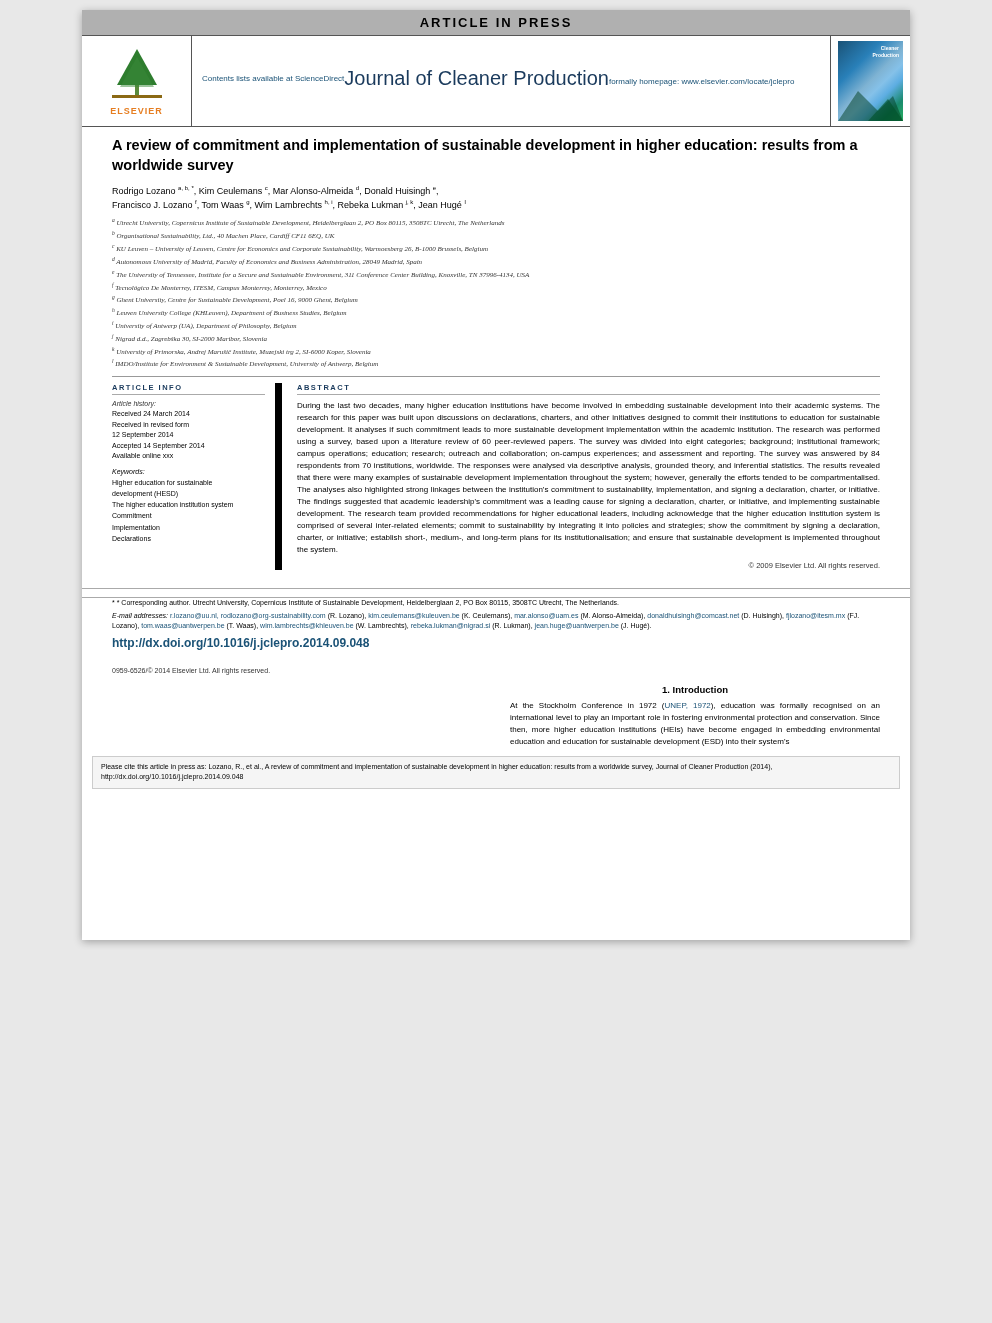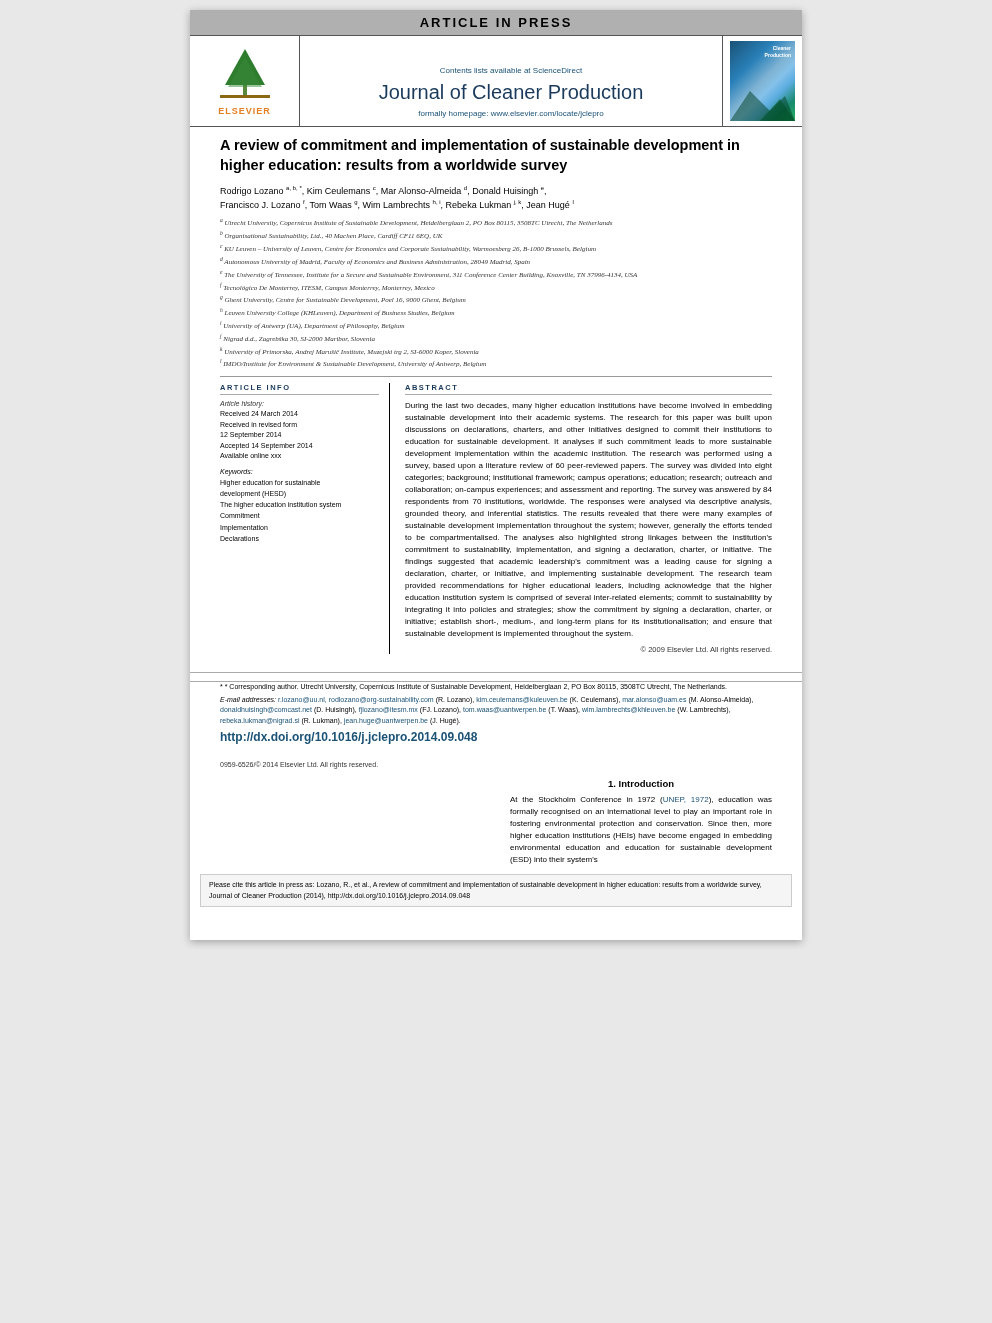--- a/index.html
+++ b/index.html
@@ -7,21 +7,21 @@
       background: #e8e8e8;
       font-family: "Times New Roman", Times, serif;
       font-size: 10px;
       color: #000;
       display: flex;
       justify-content: center;
       padding: 10px 0;
     }
     .page {
       background: #fff;
-      width: 612px;
+      width: 828px;
       min-height: 930px;
       padding: 0;
       box-shadow: 0 2px 8px rgba(0,0,0,0.3);
       position: relative;
     }
     
     .article-in-press-bar {
       background: #b0b0b0;
       text-align: center;
       padding: 5px 0;
@@ -64,23 +64,23 @@
     .elsevier-label {
       font-size: 9px;
       font-weight: bold;
       color: #e67e22;
       font-family: Arial, sans-serif;
       letter-spacing: 1px;
     }
     .header-center {
       flex: 1;
       display: flex;
-      flex-direction: column;
+      flex-direction: row;
       align-items: center;
-      justify-content: flex-end;
+      justify-content: flex-start;
       padding: 8px 10px;
     }
     .contents-line {
       font-size: 8px;
       color: #555;
       margin-bottom: 6px;
       font-family: Arial, sans-serif;
     }
     .contents-line span { color: #1a5276; }
     .journal-title {
@@ -162,21 +162,21 @@
     .affiliations sup { font-size: 5.5px; }
     
     .two-col {
       display: flex;
       gap: 15px;
       margin-top: 6px;
     }
     .col-left {
       width: 170px;
       min-width: 170px;
-      border-right: 1px solid #000000;
+      border-right: 7px solid #000000;
       padding-right: 10px;
     }
     .col-right {
       flex: 1;
     }
     .section-label {
       font-size: 7.5px;
       font-weight: bold;
       letter-spacing: 1.5px;
       font-family: Arial, sans-serif;

